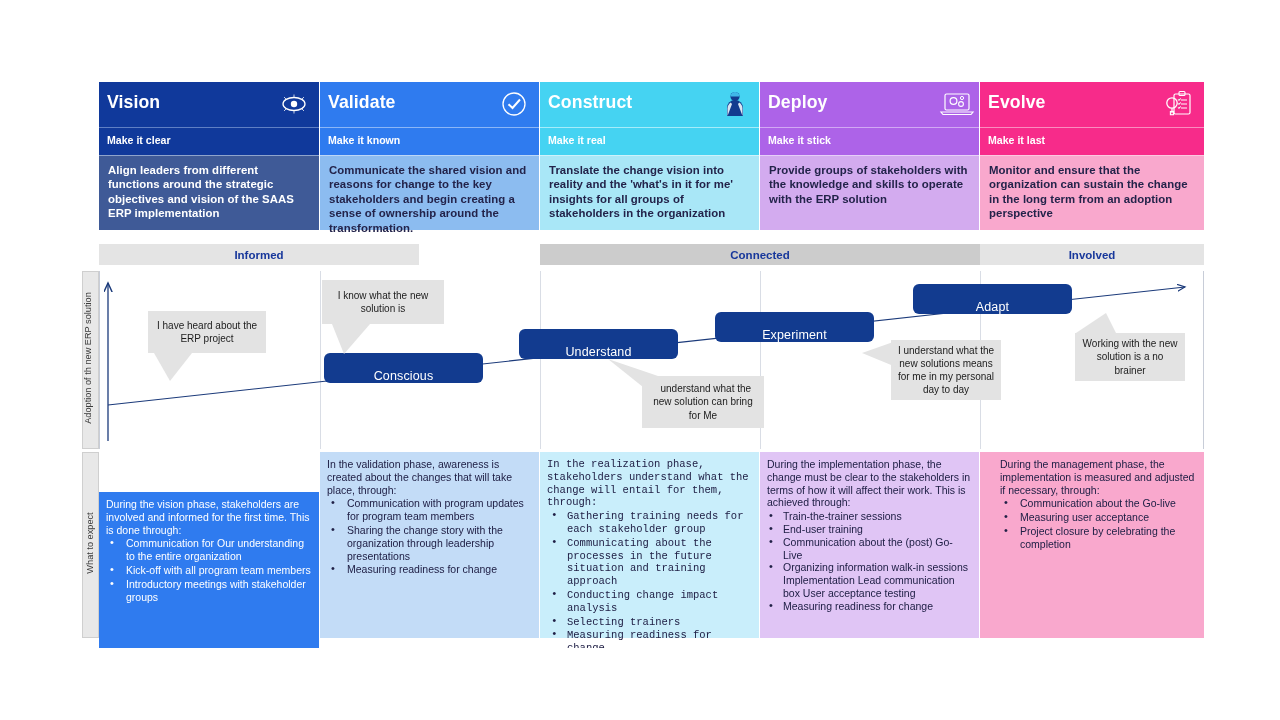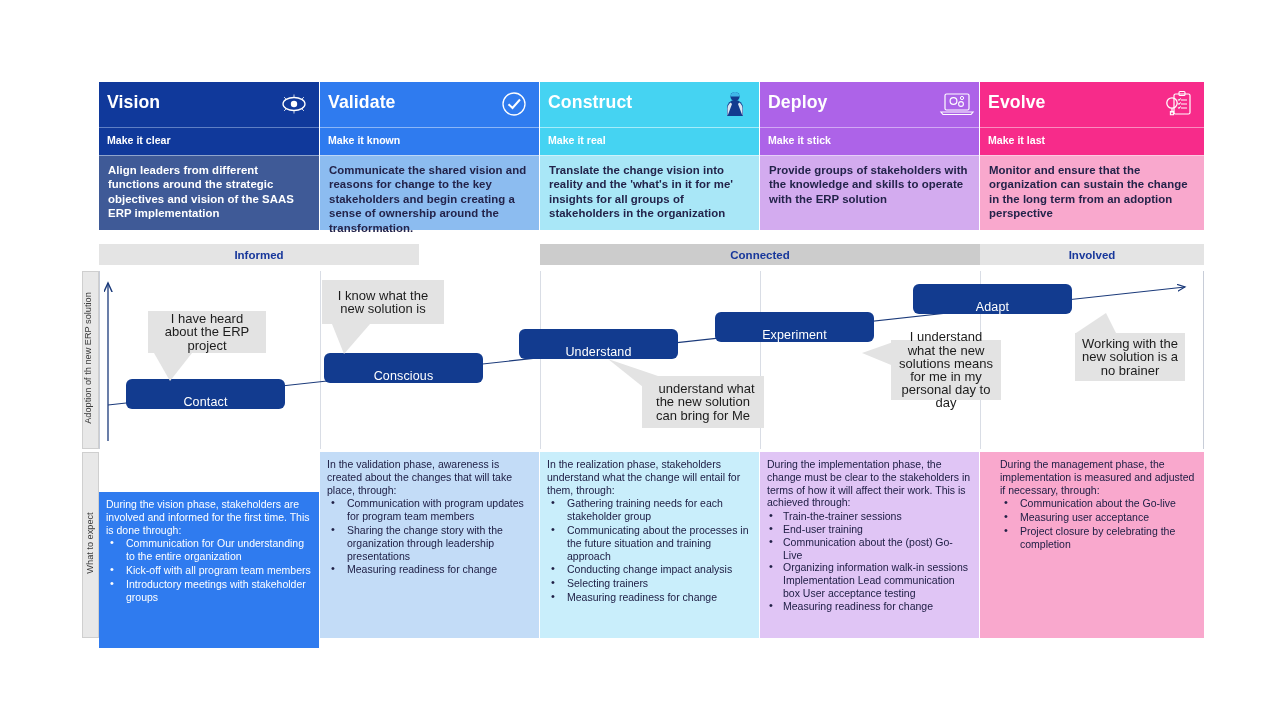--- a/index.html
+++ b/index.html
@@ -73,21 +73,21 @@
            box-sizing:border-box;}
   .vsep{position:absolute;top:0;width:1px;height:100%;background:#d9dde5;}
 
   .stage{
     position:absolute;height:30px;background:#123b8f;border-radius:6px;
     display:flex;align-items:flex-end;justify-content:center;
     color:#ffffff;font-size:12.5px;letter-spacing:.15px;
   }
   .quote{
     position:absolute;background:#e3e3e3;color:#1c1c1c;
-    font-size:13px;line-height:13.2px;text-align:center;
+    font-size:10px;line-height:13.2px;text-align:center;
     display:flex;align-items:center;justify-content:center;
     padding:4px 6px;box-sizing:border-box;
   }
 
   
   .bottom{position:absolute;top:452px;left:0;width:100%;height:186px;}
   .bot{
     position:absolute;top:0;height:186px;box-sizing:border-box;
     padding:6px 8px 0 7px;font-size:10.5px;line-height:12.8px;color:#202046;
   }
@@ -239,23 +239,20 @@
         <marker id="ar" markerWidth="9" markerHeight="9" refX="7" refY="3.2" orient="auto">
           <path d="M0,0 L7,3.2 L0,6.4" fill="none" stroke="#1b3a7a" stroke-width="1.1"></path>
         </marker>
       </defs>
 
       <path d="M8,170 L8,12" stroke="#1b3a7a" stroke-width="1.3" fill="none" marker-end="url(#ar)"></path>
 
       <path d="M8,134 L1085,16" stroke="#1b3a7a" stroke-width="1.1" fill="none" marker-end="url(#ar)"></path>
     </svg>
 
-    <div class="stage" style="left:26px;top:108px;width:159px;">
-      <span>Contact</span>
-    </div>
     <div class="stage" style="left:224px;top:82px;width:159px;">
       <span>Conscious</span>
     </div>
     <div class="stage" style="left:419px;top:58px;width:159px;">
       <span>Understand</span>
     </div>
     <div class="stage" style="left:615px;top:41px;width:159px;">
       <span>Experiment</span>
     </div>
     <div class="stage" style="left:813px;top:13px;width:159px;">
@@ -310,21 +307,21 @@
 
     <div class="bot b1" style="left:320px;width:219px;">
       <p>In the validation phase, awareness is created about the changes that will take place, through:</p>
       <ul>
         <li>Communication with program updates for program team members</li>
         <li>Sharing the change story with the organization through leadership presentations</li>
         <li>Measuring readiness for change</li>
       </ul>
     </div>
 
-    <div class="bot b2" style="left:540px;width:219px;">
+    <div class="bot b2" style="left:540px;width:219px;font-family:Liberation Mono, monospace;">
       <p>In the realization phase, stakeholders understand what the change will entail for them, through:</p>
       <ul>
         <li>Gathering training needs for each stakeholder group</li>
         <li>Communicating about the processes in the future situation and training approach</li>
         <li>Conducting change impact analysis</li>
         <li>Selecting trainers</li>
         <li>Measuring readiness for change</li>
       </ul>
     </div>
 

